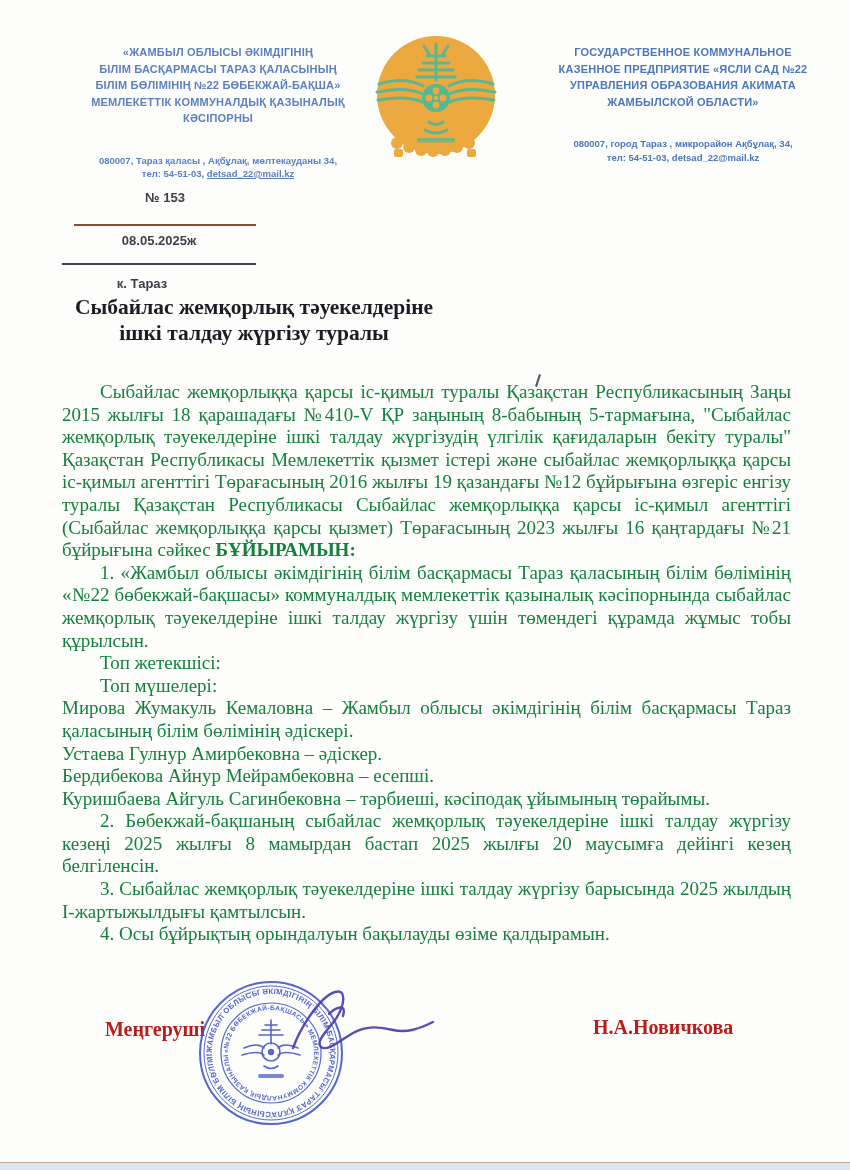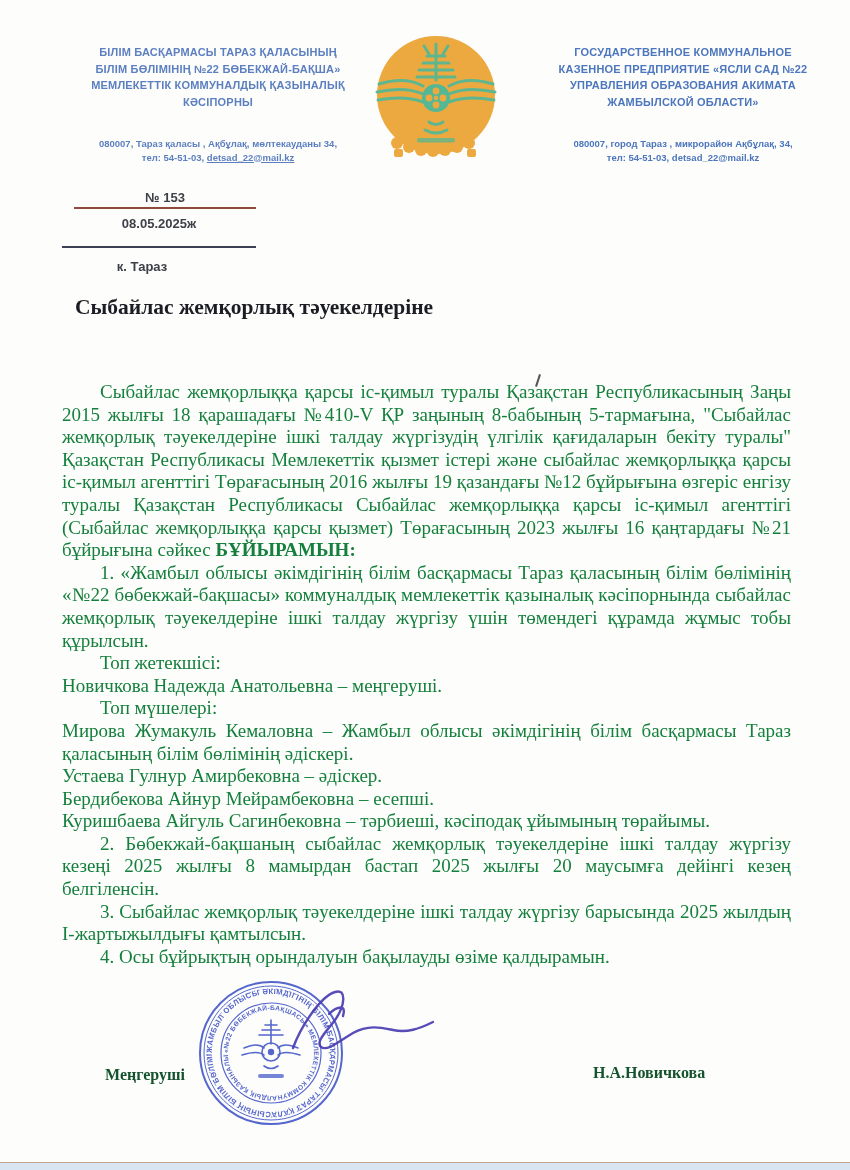--- a/index.html
+++ b/index.html
@@ -11,56 +11,57 @@
   .lh-left{left:72px;top:44px;width:292px;}
   .lh-right{left:540px;top:44px;width:286px;color:#4c76bd;}
   .lh .org-line{font-size:11px;line-height:16.5px;letter-spacing:.2px;}
   .lh .addr{margin-top:27px;font-size:9.5px;line-height:13.5px;font-weight:bold;}
   .lh .email{text-decoration:underline;}
   .emblem-wrap{position:absolute;left:367px;top:34px;width:140px;height:132px;}
 
   
   .req{position:absolute;left:62px;top:190px;width:194px;text-align:center;
        font-size:13px;font-weight:bold;color:#3e4049;}
-  .req-num{border-bottom:2px solid #8f4a3a;margin-left:12px;padding-bottom:2px;}
+  .req-num{border-bottom:2px solid #8f4a3a;margin-left:12px;padding-bottom:19px;}
   .req-date{border-bottom:2px solid #3d4156;margin-top:7px;padding-bottom:15px;}
   .req-city{margin-top:11px;margin-right:34px;}
 
   
   .title{position:absolute;left:75px;top:295px;margin:0;font-family:"Liberation Serif",serif;
          font-size:21.5px;line-height:25.5px;font-weight:bold;color:#1c1d24;text-align:center;}
   .body-text{position:absolute;left:62px;top:381px;width:729px;
              font-family:"Liberation Serif",serif;font-size:19px;line-height:22.6px;color:#15803d;}
   .body-text p{margin:0;}
   .ind{text-indent:38px;}
   .just{text-align:justify;}
 
   
   .sig{position:absolute;font-family:"Liberation Serif",serif;font-weight:bold;
-       font-size:16px;color:#14532d;margin-top:48px;}
+       font-size:20px;color:#b91c1c;}
   .sig-pos{left:105px;top:1018px;}
   .sig-name{left:593px;top:1016px;}
 
   
   .stamp{position:absolute;left:196px;top:978px;width:150px;height:150px;opacity:.9;}
   .ink{position:absolute;left:283px;top:984px;width:158px;height:88px;opacity:.92;}
 
   .artifact{position:absolute;left:537px;top:374px;width:2px;height:13px;
             background:#2b2b33;transform:rotate(18deg);opacity:.8;}
 
   .scan-edge{position:absolute;left:0;bottom:0;width:850px;height:7px;
              background:#d9e5f3;border-top:1px solid #bfa78f;}
 </style>
 </head>
 <body>
 
 <div class="page">
 
   <div class="lh lh-left">
     <div>
+      <div class="org-line">«ЖАМБЫЛ ОБЛЫСЫ ӘКІМДІГІНІҢ</div>
       <div class="org-line">БІЛІМ БАСҚАРМАСЫ ТАРАЗ ҚАЛАСЫНЫҢ</div>
       <div class="org-line">БІЛІМ БӨЛІМІНІҢ №22  БӨБЕКЖАЙ-БАҚША»</div>
       <div class="org-line">МЕМЛЕКЕТТІК  КОММУНАЛДЫҚ ҚАЗЫНАЛЫҚ</div>
       <div class="org-line">КӘСІПОРНЫ</div>
     </div>
     <div class="addr">
       <div>080007, Тараз қаласы , Ақбұлақ, мөлтекауданы 34,</div>
       <div><span>тел: 54-51-03, </span><span class="email">detsad_22@mail.kz</span></div>
     </div>
   </div>
@@ -118,29 +119,29 @@
   </div>
 
   <div class="req">
     <div class="req-num">№ 153</div>
     <div class="req-date">08.05.2025ж</div>
     <div class="req-city">к. Тараз</div>
   </div>
 
   <h1 class="title">
     <span>Сыбайлас жемқорлық тәуекелдеріне</span><br>
+    <span>ішкі талдау жүргізу туралы</span>
   </h1>
 
   <div class="artifact"></div>
 
   <div class="body-text">
     <p class="ind just"><span>Сыбайлас жемқорлыққа қарсы іс-қимыл туралы Қазақстан Республикасының Заңы 2015 жылғы 18 қарашадағы №410-V ҚР заңының 8-бабының 5-тармағына, "Сыбайлас жемқорлық тәуекелдеріне ішкі талдау жүргізудің үлгілік қағидаларын бекіту туралы" Қазақстан Республикасы Мемлекеттік қызмет істері және сыбайлас жемқорлыққа қарсы іс-қимыл агенттігі Төрағасының 2016 жылғы 19 қазандағы №12 бұйрығына өзгеріс енгізу туралы Қазақстан Республикасы Сыбайлас жемқорлыққа қарсы іс-қимыл агенттігі (Сыбайлас жемқорлыққа қарсы қызмет) Төрағасының 2023 жылғы 16 қаңтардағы №21 бұйрығына сәйкес</span> <b>БҰЙЫРАМЫН:</b></p>
     <p class="ind just">1. «Жамбыл облысы әкімдігінің білім басқармасы Тараз қаласының білім бөлімінің «№22 бөбекжай-бақшасы» коммуналдық мемлекеттік қазыналық кәсіпорнында сыбайлас жемқорлық тәуекелдеріне ішкі талдау жүргізу үшін төмендегі құрамда жұмыс тобы құрылсын.</p>
     <p class="ind">Топ жетекшісі:</p>
-    <p>Новичкова Надежда Анатольевна – меңгеруші.</p>
     <p class="ind">Топ мүшелері:</p>
     <p class="just">Мирова Жумакуль Кемаловна – Жамбыл облысы әкімдігінің білім басқармасы Тараз қаласының білім бөлімінің әдіскері.</p>
     <p>Устаева Гулнур Амирбековна – әдіскер.</p>
     <p>Бердибекова Айнур Мейрамбековна – есепші.</p>
     <p>Куришбаева Айгуль Сагинбековна – тәрбиеші, кәсіподақ ұйымының төрайымы.</p>
     <p class="ind just">2. Бөбекжай-бақшаның сыбайлас жемқорлық тәуекелдеріне ішкі талдау жүргізу кезеңі 2025 жылғы 8 мамырдан бастап 2025 жылғы 20 маусымға дейінгі кезең белгіленсін.</p>
     <p class="ind just">3. Сыбайлас жемқорлық тәуекелдеріне ішкі талдау жүргізу барысында 2025 жылдың I-жартыжылдығы қамтылсын.</p>
     <p class="ind">4. Осы бұйрықтың орындалуын бақылауды өзіме қалдырамын.</p>
   </div>
 

